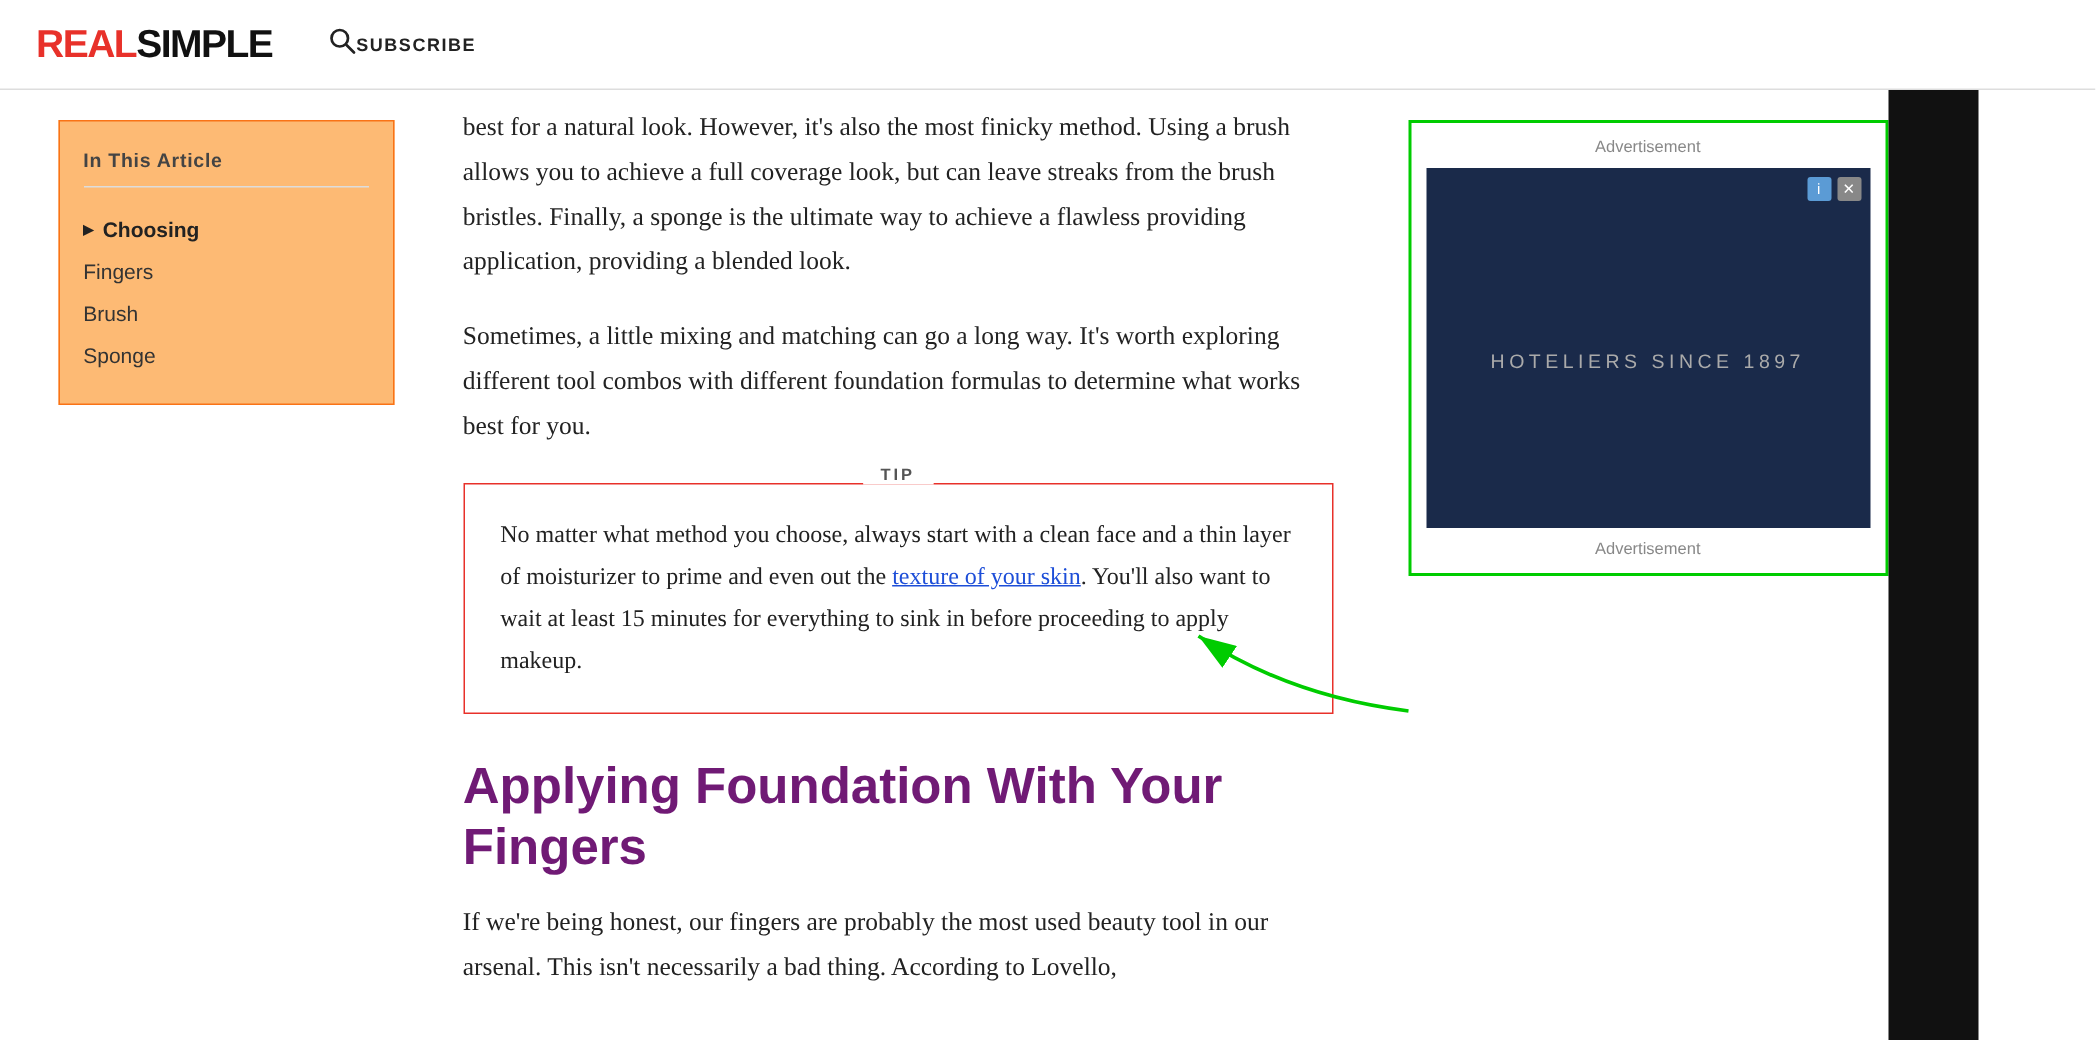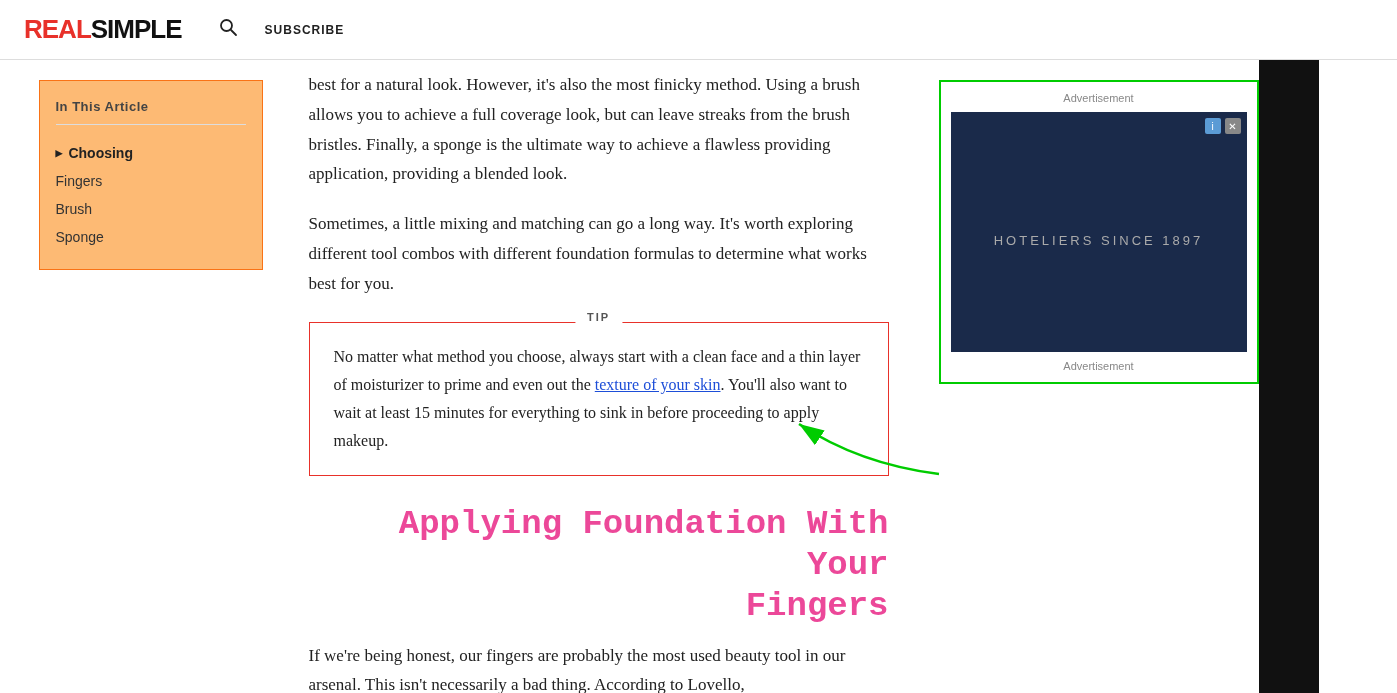--- a/index.html
+++ b/index.html
@@ -42,21 +42,21 @@
       font-size: 12px;
       font-weight: 700;
       letter-spacing: 1.2px;
       text-transform: uppercase;
       color: #222;
       text-decoration: none;
     }
     .nav-right {
       display: flex;
       align-items: center;
-      gap: 27px;
+      gap: 0;
     }
     .search-icon-btn {
       background: none;
       border: none;
       cursor: pointer;
       font-size: 18px;
       color: #222;
     }
     .subscribe-btn {
       font-family: Arial, Helvetica, sans-serif;
@@ -162,27 +162,26 @@
       font-size: 16px;
       line-height: 1.75;
       color: #222;
     }
     .tip-text a {
       color: #1d4ed8;
     }
 
     
     .section-heading {
-      font-family: Liberation Mono, monospace;
+      font-family: Liberation Sans, sans-serif;
       font-size: 34px;
       font-weight: 900;
-      color: #ec4899;
+      color: #701a75;
       line-height: 1.2;
       margin: 28px 0 14px 0;
-      text-align: right;
     }
 
     
     .right-sidebar {
       width: 340px;
       flex-shrink: 0;
       padding: 20px 0 20px 20px;
     }
     .ad-container {
       border: 2px solid #00cc00;

